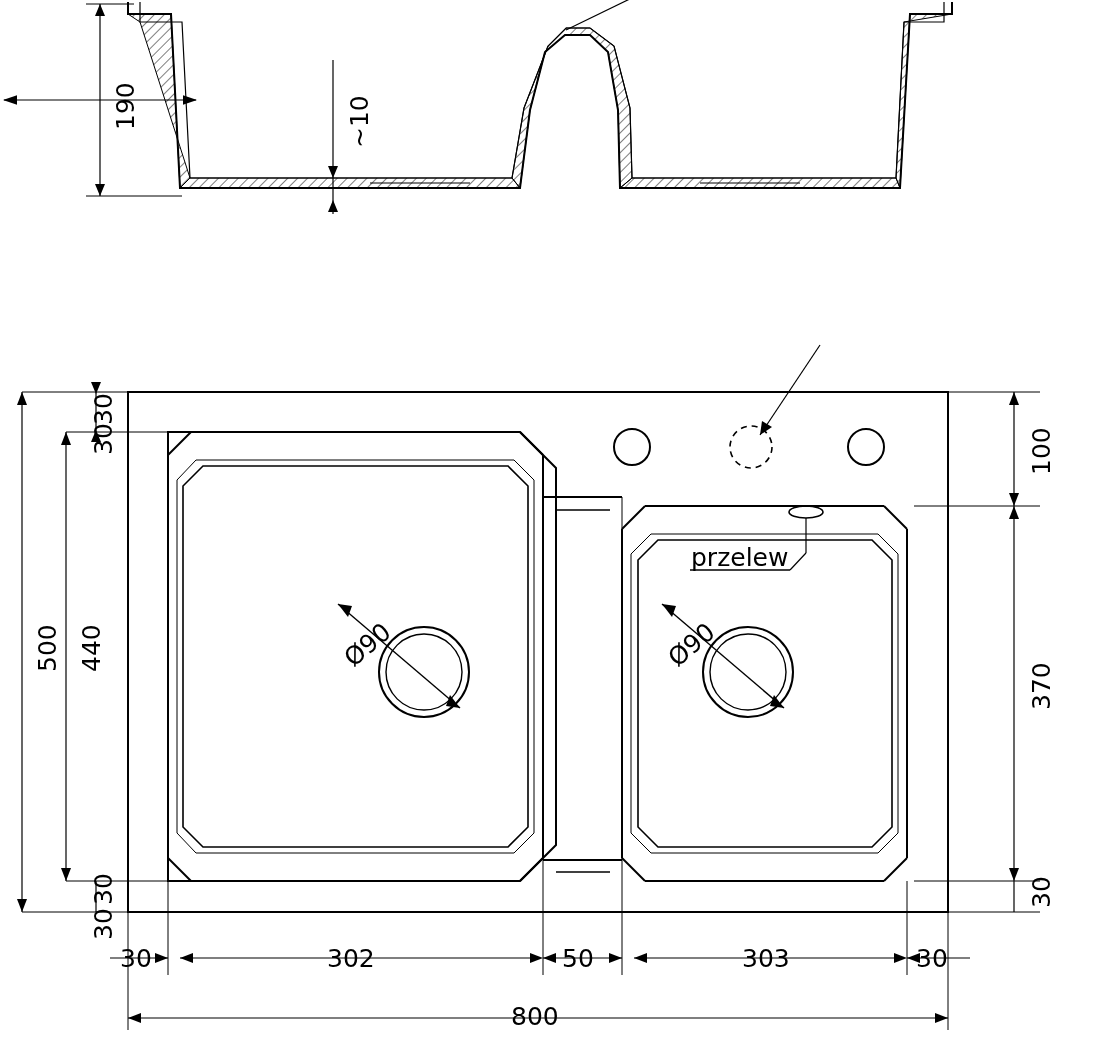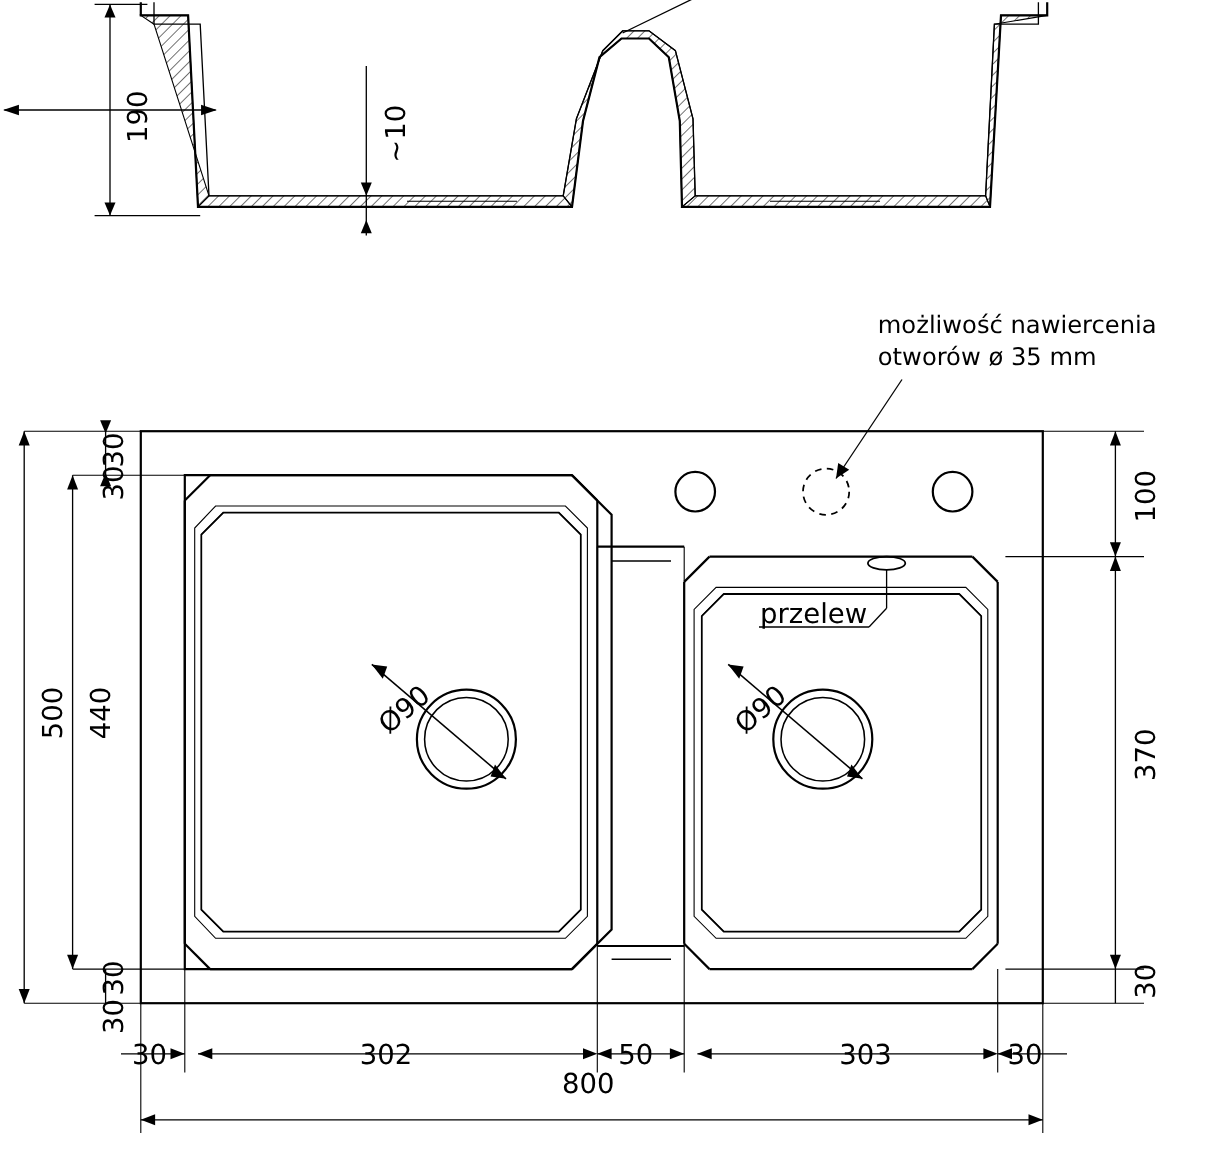--- a/index.html
+++ b/index.html
@@ -194,22 +194,20 @@
     <line x1="128" y1="1018" x2="948" y2="1018" stroke-width="1.2"></line>
     <path d="M128,1018 l13,-5 l0,10 z" fill="#000" stroke="none"></path>
     <path d="M948,1018 l-13,-5 l0,10 z" fill="#000" stroke="none"></path>
   </g>
 </svg>
 
 <div class="lbl rot" style="left:112px;top:130px;transform:rotate(-90deg);">190</div>
 
 <div class="lbl rot" style="left:346px;top:148px;transform:rotate(-90deg);">~10</div>
 
-<div class="note" style="left:798px;top:283px;">możliwość nawiercenia</div>
-<div class="note" style="left:798px;top:312px;">otworów ø 35 mm</div>
 
 <div class="lbl" style="left:691px;top:544px;text-align:right;">przelew</div>
 
 <div class="lbl rot" style="left:34px;top:672px;transform:rotate(-90deg);">500</div>
 
 <div class="lbl rot" style="left:78px;top:672px;transform:rotate(-90deg);">440</div>
 
 <div class="lbl rot" style="left:90px;top:425px;transform:rotate(-90deg);">30</div>
 <div class="lbl rot" style="left:90px;top:455px;transform:rotate(-90deg);">30</div>
 <div class="lbl rot" style="left:90px;top:905px;transform:rotate(-90deg);">30</div>
@@ -218,18 +216,18 @@
 <div class="lbl rot" style="left:1028px;top:475px;transform:rotate(-90deg);">100</div>
 <div class="lbl rot" style="left:1028px;top:710px;transform:rotate(-90deg);">370</div>
 <div class="lbl rot" style="left:1028px;top:908px;transform:rotate(-90deg);">30</div>
 
 <div class="lbl rot" style="left:339px;top:651px;transform:rotate(-40deg);">Ø90</div>
 <div class="lbl rot" style="left:663px;top:651px;transform:rotate(-40deg);">Ø90</div>
 
 <div class="lbl" style="left:120px;top:945px;">30</div>
 <div class="lbl" style="left:327px;top:945px;">302</div>
 <div class="lbl" style="left:562px;top:945px;text-align:right;">50</div>
-<div class="lbl" style="left:763px;top:945px;">303</div>
+<div class="lbl" style="left:742px;top:945px;">303</div>
 <div class="lbl" style="left:916px;top:945px;">30</div>
 
-<div class="lbl" style="left:511px;top:972px;">800</div>
+<div class="lbl" style="left:511px;top:1003px;">800</div>
 
 </div>
 
 </body></html>

